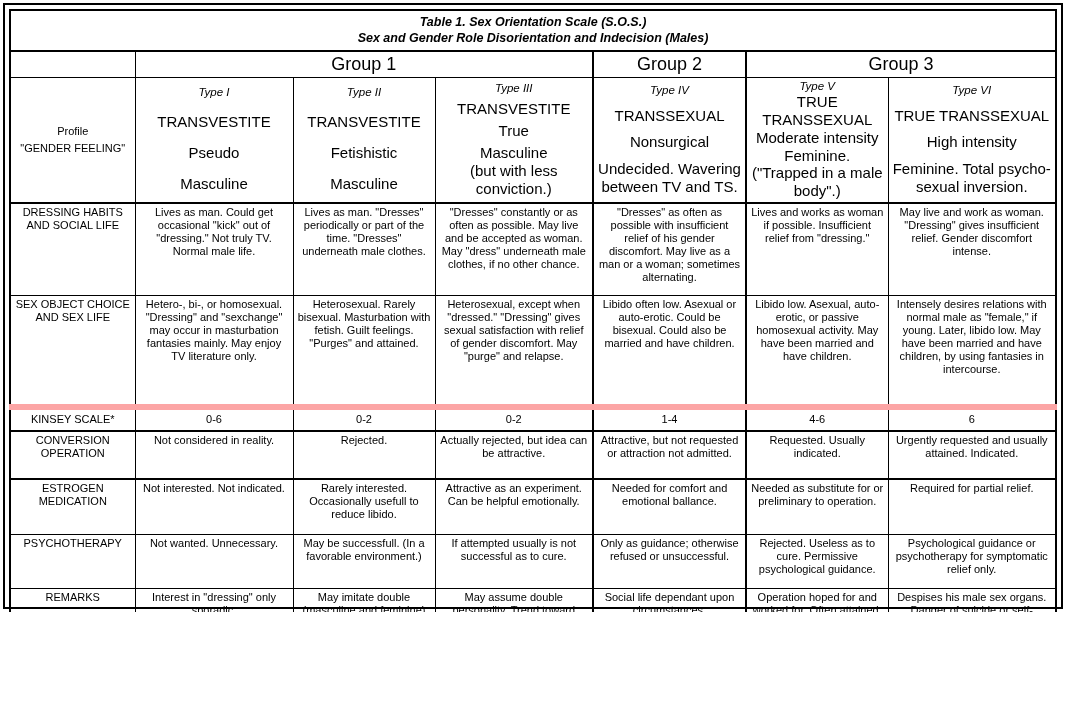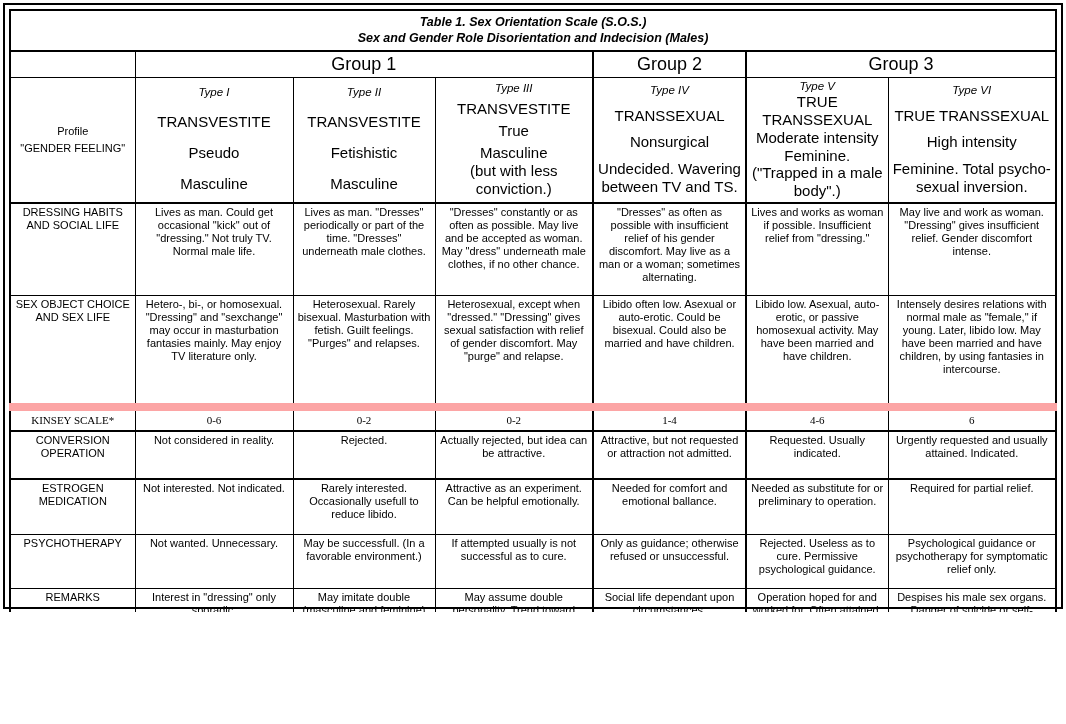--- a/index.html
+++ b/index.html
@@ -16,21 +16,21 @@
   tr.groups td { height: 26px; vertical-align: middle; font-size: 18px; }
   
   tr.profile td { border-bottom: 2px solid #000; height: 124px; padding: 2px 4px; }
   .pcol { display: flex; flex-direction: column; justify-content: space-around; height: 120px; }
   .plabel { display: flex; flex-direction: column; justify-content: center; gap: 4px; height: 120px; }
   .pline { white-space: pre-line; font-size: 15px; }
   .ptype { font-size: 11.5px; font-style: italic; }
   
   tr.r-dressing td { height: 93px; margin-left: 34px; }
   tr.r-sexobject td { height: 111px; }
-  tr.r-kinsey td { height: 24px; vertical-align: middle; border-top: 8px solid #fca5a5; border-bottom: 2px solid #000; font-family: Liberation Serif, serif; }
+  tr.r-kinsey td { height: 24px; vertical-align: middle; border-top: 6px solid #fca5a5; border-bottom: 2px solid #000; }
   tr.r-conversion td { height: 48px; border-bottom: 2px solid #000; }
   tr.r-estrogen td { height: 56px; }
   tr.r-psycho td { height: 54px; }
   tr.r-remarks td { height: 77px; }
   
   td.gb { border-left: 2px solid #000; }
   
   td.foot { border-top: 2px solid #000; text-align: left; vertical-align: top; height: 38px; padding: 2px 4px; }
   .f-line { font-size: 10.5px; line-height: 1.35; }
   .rlabel { font-size: 11px; }
@@ -130,21 +130,21 @@
         <td>Lives as man. "Dresses" periodically or part of the time. "Dresses" underneath male clothes.</td>
         <td>"Dresses" constantly or as often as possible. May live and be accepted as woman. May "dress" underneath male clothes, if no other chance.</td>
         <td class="gb">"Dresses" as often as possible with insufficient relief of his gender discomfort. May live as a man or a woman; sometimes alternating.</td>
         <td class="gb">Lives and works as woman if possible. Insufficient relief from "dressing."</td>
         <td>May live and work as woman. "Dressing" gives insufficient relief. Gender discomfort intense.</td>
       </tr>
 
       <tr class="r-sexobject">
         <td class="rlabel">SEX OBJECT CHOICE AND SEX LIFE</td>
         <td>Hetero-, bi-, or homosexual. "Dressing" and "sexchange" may occur in masturbation fantasies mainly. May enjoy TV literature only.</td>
-        <td>Heterosexual. Rarely bisexual. Masturbation with fetish. Guilt feelings. "Purges" and relapses.</td>
+        <td>Heterosexual. Rarely bisexual. Masturbation with fetish. Guilt feelings. "Purges" and attained.</td>
         <td>Heterosexual, except when "dressed." "Dressing" gives sexual satisfaction with relief of gender discomfort. May "purge" and relapse.</td>
         <td class="gb">Libido often low. Asexual or auto-erotic. Could be bisexual. Could also be married and have children.</td>
         <td class="gb">Libido low. Asexual, auto-erotic, or passive homosexual activity. May have been married and have children.</td>
         <td>Intensely desires relations with normal male as "female," if young. Later, libido low. May have been married and have children, by using fantasies in intercourse.</td>
       </tr>
 
       <tr class="r-kinsey">
         <td class="rlabel">KINSEY SCALE*</td>
         <td>0-6</td>
         <td>0-2</td>

